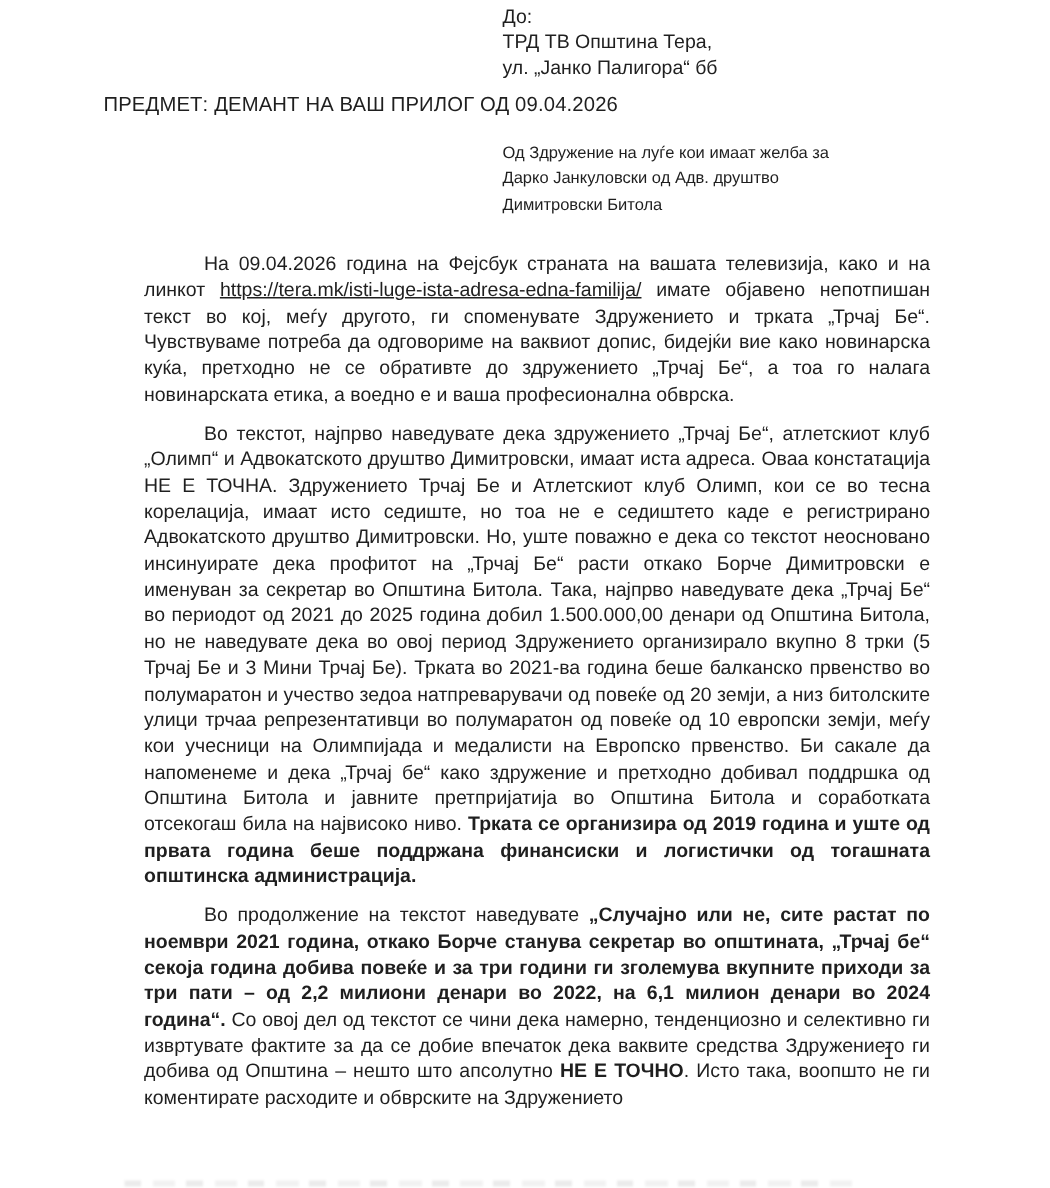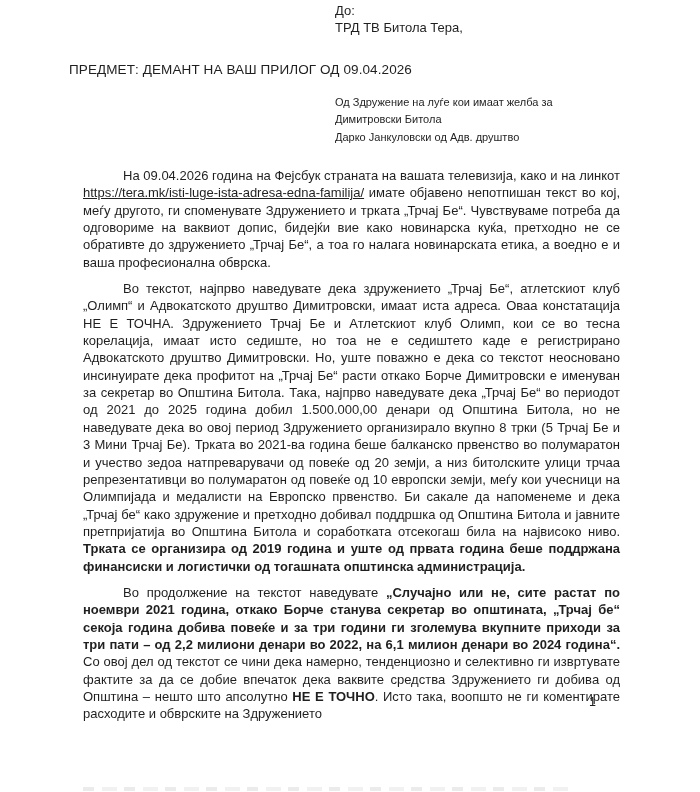--- a/index.html
+++ b/index.html
@@ -42,21 +42,21 @@
   .body-text {
     position: absolute;
     left: 83px;
     top: 167px;
     width: 537px;
     font-size: 13px;
     line-height: 17.35px;
     text-align: justify;
   }
   .body-text p {
-    margin: 0 0 9px 0;
+    margin: 0 0 9px 13px;
     text-indent: 40px;
   }
   .run-bolditalic { font-weight: bold; }
   .run-bold { font-weight: bold; }
   .run-link { text-decoration: underline; }
   .page-number {
     position: absolute;
     left: 589px;
     top: 695px;
     font-size: 12.5px;
@@ -78,29 +78,30 @@
     filter: blur(0.6px);
   }
 </style>
 </head>
 <body>
 
 <div class="page">
 
   <div class="recipient">
     <div>До:</div>
-    <div>ТРД ТВ Битола Тера,</div>
+    <div>ТРД ТВ Општина Тера,</div>
+    <div>ул. „Јанко Палигора“ бб</div>
   </div>
 
   <div class="subject">ПРЕДМЕТ: ДЕМАНТ НА ВАШ ПРИЛОГ ОД 09.04.2026</div>
 
   <div class="sender">
     <div>Од Здружение на луѓе кои имаат желба за</div>
+    <div>Дарко Јанкуловски од Адв. друштво</div>
     <div>Димитровски Битола</div>
-    <div>Дарко Јанкуловски од Адв. друштво</div>
   </div>
 
   <div class="body-text">
     <p><span>На 09.04.2026 година на Фејсбук страната на вашата телевизија, како и на линкот </span><span class="run-link">https://tera.mk/isti-luge-ista-adresa-edna-familija/</span><span> имате објавено непотпишан текст во кој, меѓу другото, ги споменувате Здружението и трката „Трчај Бе“. Чувствуваме потреба да одговориме на ваквиот допис, бидејќи вие како новинарска куќа, претходно не се обративте до здружението „Трчај Бе“, а тоа го налага новинарската етика, а воедно е и ваша професионална обврска.</span></p>
     <p><span>Во текстот, најпрво наведувате дека здружението „Трчај Бе“, атлетскиот клуб „Олимп“ и Адвокатското друштво Димитровски, имаат иста адреса. Оваа констатација НЕ Е ТОЧНА.  Здружението Трчај Бе и Атлетскиот клуб Олимп, кои се во тесна корелација, имаат исто седиште, но тоа не е седиштето каде е регистрирано Адвокатското друштво Димитровски. Но, уште поважно е дека со текстот неосновано инсинуирате дека профитот на „Трчај Бе“ расти откако Борче Димитровски е именуван за секретар во Општина Битола. Така, најпрво наведувате дека „Трчај Бе“ во периодот од 2021 до 2025 година добил 1.500.000,00 денари од Општина Битола, но не наведувате дека во овој период Здружението организирало вкупно 8 трки (5 Трчај Бе и 3 Мини Трчај Бе). Трката во 2021-ва година беше балканско првенство во полумаратон и учество зедоа натпреварувачи од повеќе од 20 земји, а низ битолските улици трчаа репрезентативци во полумаратон од повеќе од 10 европски земји, меѓу кои учесници на Олимпијада и медалисти на Европско првенство. Би сакале да напоменеме и дека „Трчај бе“ како здружение и претходно добивал поддршка од Општина Битола и јавните претпријатија во Општина Битола и соработката отсекогаш била на највисоко ниво. </span><span class="run-bolditalic">Трката се организира од 2019 година и уште од првата година беше поддржана финансиски и логистички од тогашната општинска администрација.</span></p>
     <p><span>Во продолжение на текстот наведувате </span><span class="run-bolditalic">„Случајно или не, сите растат по ноември 2021 година, откако Борче станува секретар во општината, „Трчај бе“ секоја година добива повеќе и за три години ги зголемува вкупните приходи за три пати – од 2,2 милиони денари во 2022, на 6,1 милион денари во 2024 година“.</span><span> Со овој дел од текстот се чини дека намерно, тенденциозно и селективно ги извртувате фактите за да се добие впечаток дека ваквите средства Здружението ги добива од Општина – нешто што апсолутно </span><span class="run-bold">НЕ Е ТОЧНО</span><span>. Исто така, воопшто не ги коментирате расходите и обврските на Здружението</span></p>
   </div>
 
   <div class="page-number">1</div>
 

